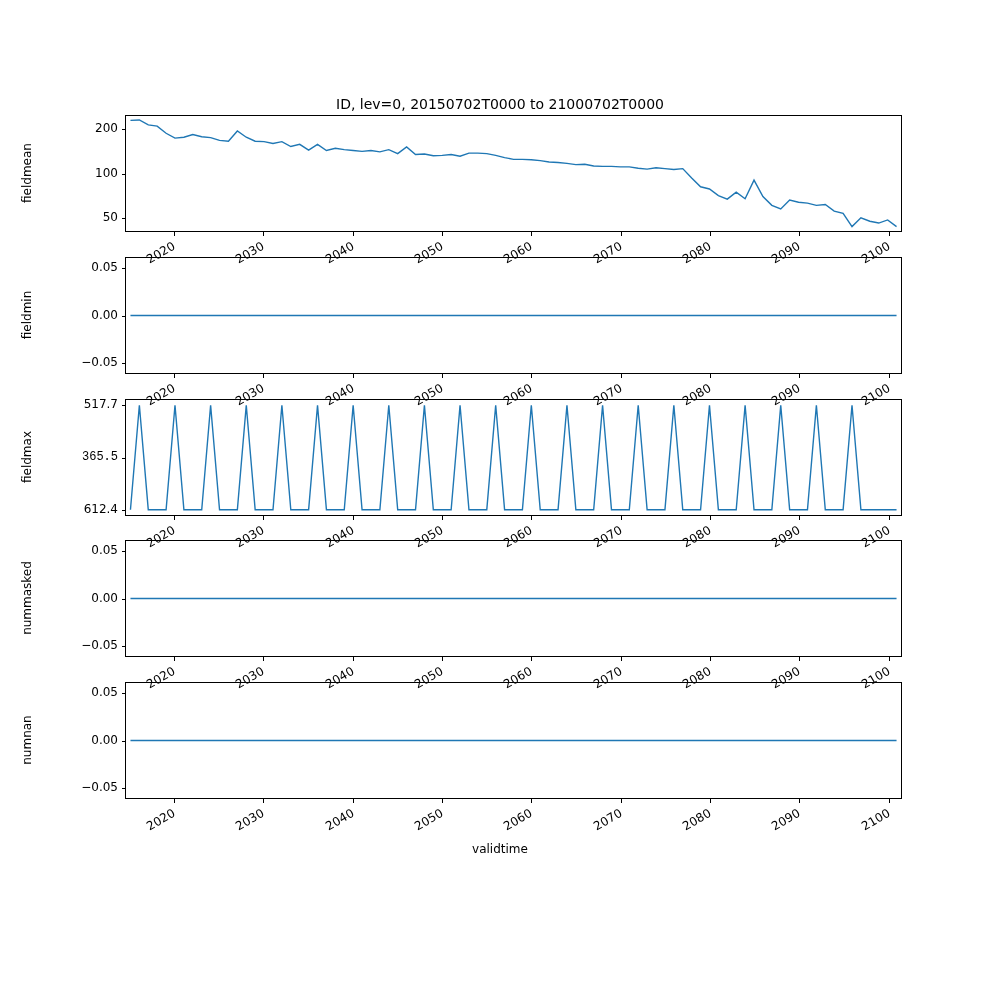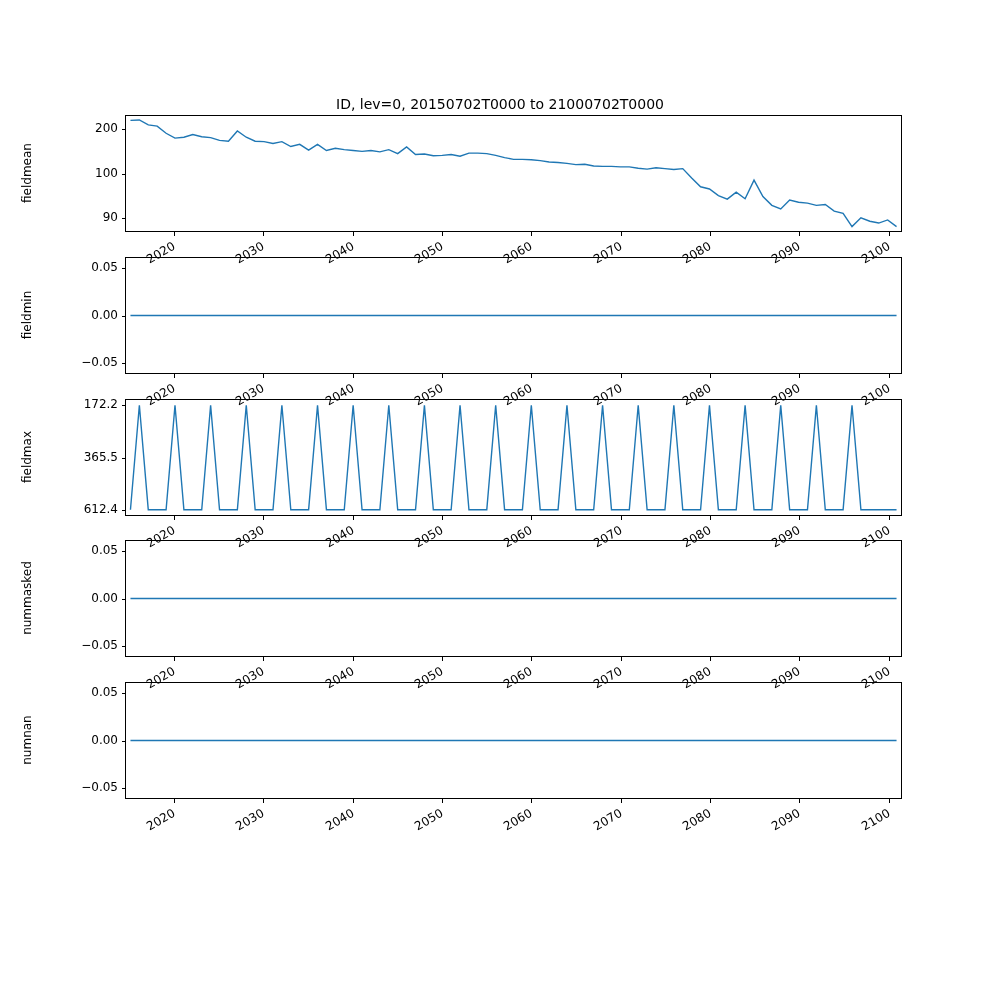--- a/index.html
+++ b/index.html
@@ -75,27 +75,28 @@
     text-align: center;
     font-size: 12px;
     color: #000000;
   }
 </style>
 </head>
 <body>
 
 <div id="figure">
   <div id="title">ID, lev=0, 20150702T0000 to 21000702T0000</div>
+  <div id="xlabel">validtime</div>
 <div class="panel" style="left: 125px; top: 115px; width: 777px; height: 117px;">
       <svg viewBox="0 0 777 115" preserveAspectRatio="none">
         <polyline points="4.47,4.42 13.40,3.98 22.33,8.85 31.26,10.17 40.19,17.25 49.12,22.12 58.05,21.23 66.98,18.58 75.91,20.79 84.84,21.67 93.78,24.33 102.71,25.21 111.64,15.04 120.57,21.23 129.50,25.21 138.43,25.65 147.36,27.42 156.29,25.65 165.22,30.52 174.16,28.31 183.09,34.06 192.02,28.31 200.95,34.50 209.88,32.29 218.81,33.62 227.74,34.50 236.67,35.38 245.60,34.50 254.53,35.83 263.47,33.62 272.40,37.60 281.33,30.96 290.26,38.48 299.19,38.04 308.12,39.81 317.05,39.37 325.98,38.48 334.91,40.25 343.84,37.15 352.78,37.15 361.71,37.60 370.64,39.37 379.57,41.58 388.50,43.35 397.43,43.35 406.36,43.79 415.29,44.67 424.22,46.00 433.16,46.44 442.09,47.33 451.02,48.65 459.95,48.21 468.88,49.98 477.81,50.42 486.74,50.42 495.67,50.87 504.60,50.87 513.53,52.19 522.47,53.08 531.40,51.75 540.33,52.63 549.26,53.52 558.19,52.63 567.12,61.92 576.05,70.77 584.98,72.98 593.91,79.62 602.84,83.15 611.78,76.08 620.71,82.71 629.64,64.13 638.57,80.50 647.50,89.35 656.43,92.88 665.36,84.04 674.29,86.25 683.22,87.13 692.16,89.35 701.09,88.46 710.02,95.10 718.95,97.31 727.88,110.58 736.81,101.73 745.74,105.27 754.67,107.04 763.60,103.94 772.53,110.58" fill="none" stroke="#1f77b4" stroke-width="1.4" vector-effect="non-scaling-stroke"></polyline>
       </svg>
     </div>
     <div class="tickmark" style="left: 121.5px; top: 217.731px; width: 3.5px; height: 1px;"></div>
-    <div class="ytick" style="left: 25px; width: 93px; top: 209.731px;">90</div>
+    <div class="ytick" style="left: 25px; width: 93px; top: 209.731px;">50</div>
     <div class="tickmark" style="left: 121.5px; top: 173.5px; width: 3.5px; height: 1px;"></div>
     <div class="ytick" style="left: 25px; width: 93px; top: 165.5px;">100</div>
     <div class="tickmark" style="left: 121.5px; top: 129.269px; width: 3.5px; height: 1px;"></div>
     <div class="ytick" style="left: 25px; width: 93px; top: 121.269px;">200</div>
     <div class="ylabel" style="width: 117px; left: -32.5px; top: 165.5px; transform: rotate(-90deg);">fieldmean</div>
     <div class="tickmark" style="left: 174.121px; top: 232px; width: 1px; height: 3.5px;"></div>
     <div class="xtick" style="left: 134.121px; width: 40px; top: 238px;">2020</div>
     <div class="tickmark" style="left: 263.431px; top: 232px; width: 1px; height: 3.5px;"></div>
     <div class="xtick" style="left: 223.431px; width: 40px; top: 238px;">2030</div>
     <div class="tickmark" style="left: 352.741px; top: 232px; width: 1px; height: 3.5px;"></div>
@@ -143,23 +144,23 @@
     <div class="tickmark" style="left: 888.603px; top: 374px; width: 1px; height: 3.5px;"></div>
     <div class="xtick" style="left: 848.603px; width: 40px; top: 380px;">2100</div>
     <div class="panel" style="left: 125px; top: 399px; width: 777px; height: 117px;">
       <svg viewBox="0 0 777 115" preserveAspectRatio="none">
         <polyline points="4.47,109.77 13.40,5.23 22.33,109.77 31.26,109.77 40.19,109.77 49.12,5.23 58.05,109.77 66.98,109.77 75.91,109.77 84.84,5.23 93.78,109.77 102.71,109.77 111.64,109.77 120.57,5.23 129.50,109.77 138.43,109.77 147.36,109.77 156.29,5.23 165.22,109.77 174.16,109.77 183.09,109.77 192.02,5.23 200.95,109.77 209.88,109.77 218.81,109.77 227.74,5.23 236.67,109.77 245.60,109.77 254.53,109.77 263.47,5.23 272.40,109.77 281.33,109.77 290.26,109.77 299.19,5.23 308.12,109.77 317.05,109.77 325.98,109.77 334.91,5.23 343.84,109.77 352.78,109.77 361.71,109.77 370.64,5.23 379.57,109.77 388.50,109.77 397.43,109.77 406.36,5.23 415.29,109.77 424.22,109.77 433.16,109.77 442.09,5.23 451.02,109.77 459.95,109.77 468.88,109.77 477.81,5.23 486.74,109.77 495.67,109.77 504.60,109.77 513.53,5.23 522.47,109.77 531.40,109.77 540.33,109.77 549.26,5.23 558.19,109.77 567.12,109.77 576.05,109.77 584.98,5.23 593.91,109.77 602.84,109.77 611.78,109.77 620.71,5.23 629.64,109.77 638.57,109.77 647.50,109.77 656.43,5.23 665.36,109.77 674.29,109.77 683.22,109.77 692.16,5.23 701.09,109.77 710.02,109.77 718.95,109.77 727.88,5.23 736.81,109.77 745.74,109.77 754.67,109.77 763.60,109.77 772.53,109.77" fill="none" stroke="#1f77b4" stroke-width="1.4" vector-effect="non-scaling-stroke"></polyline>
       </svg>
     </div>
     <div class="tickmark" style="left: 121.5px; top: 509.773px; width: 3.5px; height: 1px;"></div>
     <div class="ytick" style="left: 25px; width: 93px; top: 501.773px;">612.4</div>
     <div class="tickmark" style="left: 121.5px; top: 457.5px; width: 3.5px; height: 1px;"></div>
-    <div class="ytick" style="left: 25px; width: 93px; top: 449.5px;">365.5</div>
+    <div class="ytick" style="left: 25px; width: 93px; top: 449.5px; font-family: Liberation Mono, monospace;">365.5</div>
     <div class="tickmark" style="left: 121.5px; top: 405.227px; width: 3.5px; height: 1px;"></div>
-    <div class="ytick" style="left: 25px; width: 93px; top: 397.227px;">172.2</div>
+    <div class="ytick" style="left: 25px; width: 93px; top: 397.227px;">517.7</div>
     <div class="ylabel" style="width: 117px; left: -32.5px; top: 449.5px; transform: rotate(-90deg);">fieldmax</div>
     <div class="tickmark" style="left: 174.121px; top: 516px; width: 1px; height: 3.5px;"></div>
     <div class="xtick" style="left: 134.121px; width: 40px; top: 522px;">2020</div>
     <div class="tickmark" style="left: 263.431px; top: 516px; width: 1px; height: 3.5px;"></div>
     <div class="xtick" style="left: 223.431px; width: 40px; top: 522px;">2030</div>
     <div class="tickmark" style="left: 352.741px; top: 516px; width: 1px; height: 3.5px;"></div>
     <div class="xtick" style="left: 312.741px; width: 40px; top: 522px;">2040</div>
     <div class="tickmark" style="left: 442.052px; top: 516px; width: 1px; height: 3.5px;"></div>
     <div class="xtick" style="left: 402.052px; width: 40px; top: 522px;">2050</div>
     <div class="tickmark" style="left: 531.362px; top: 516px; width: 1px; height: 3.5px;"></div>

